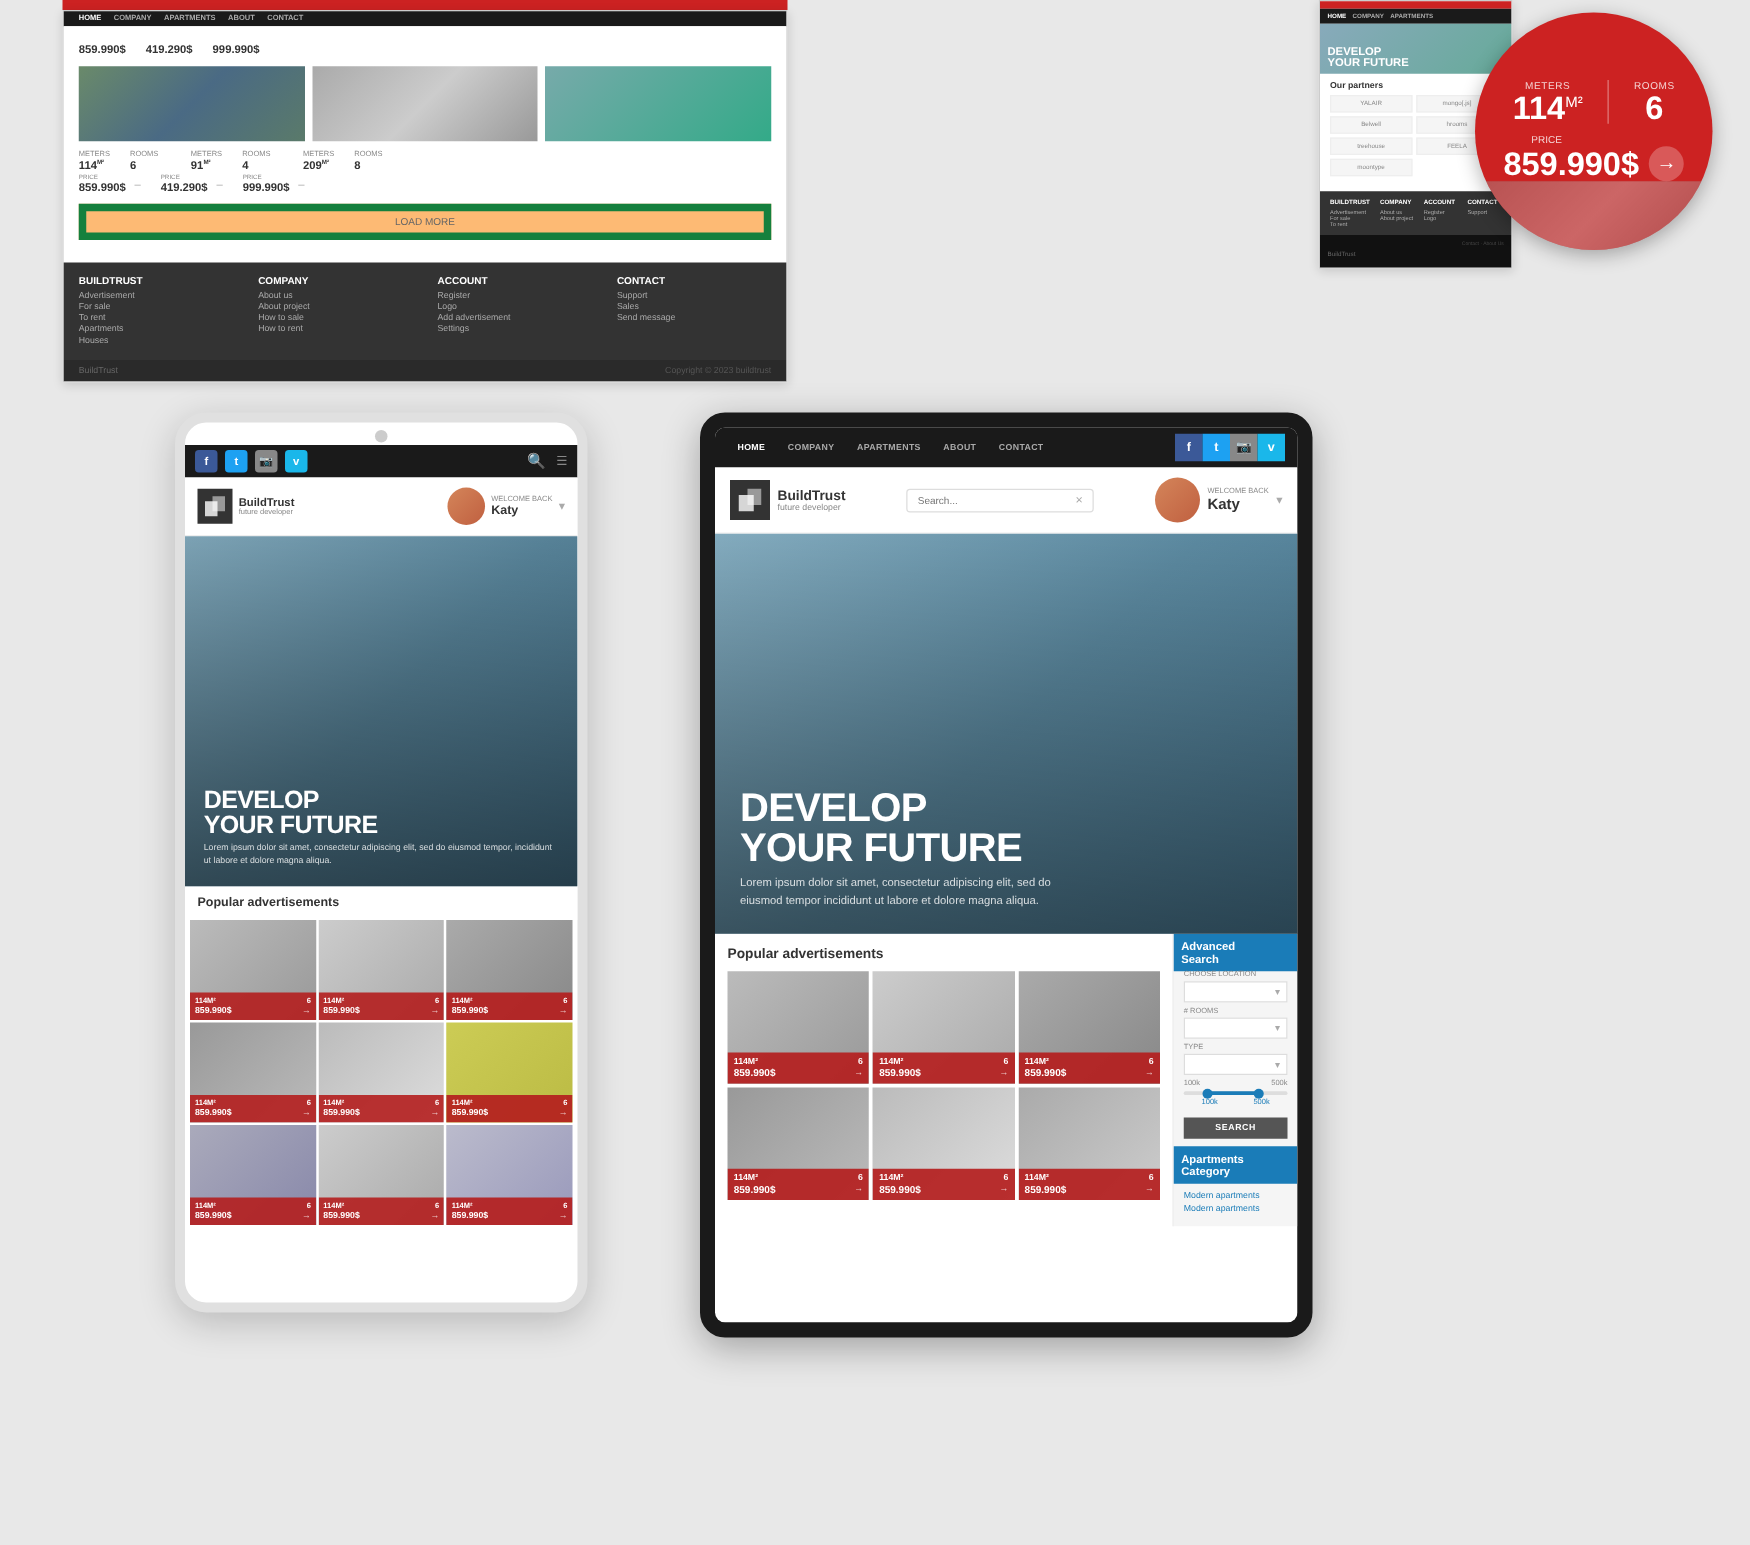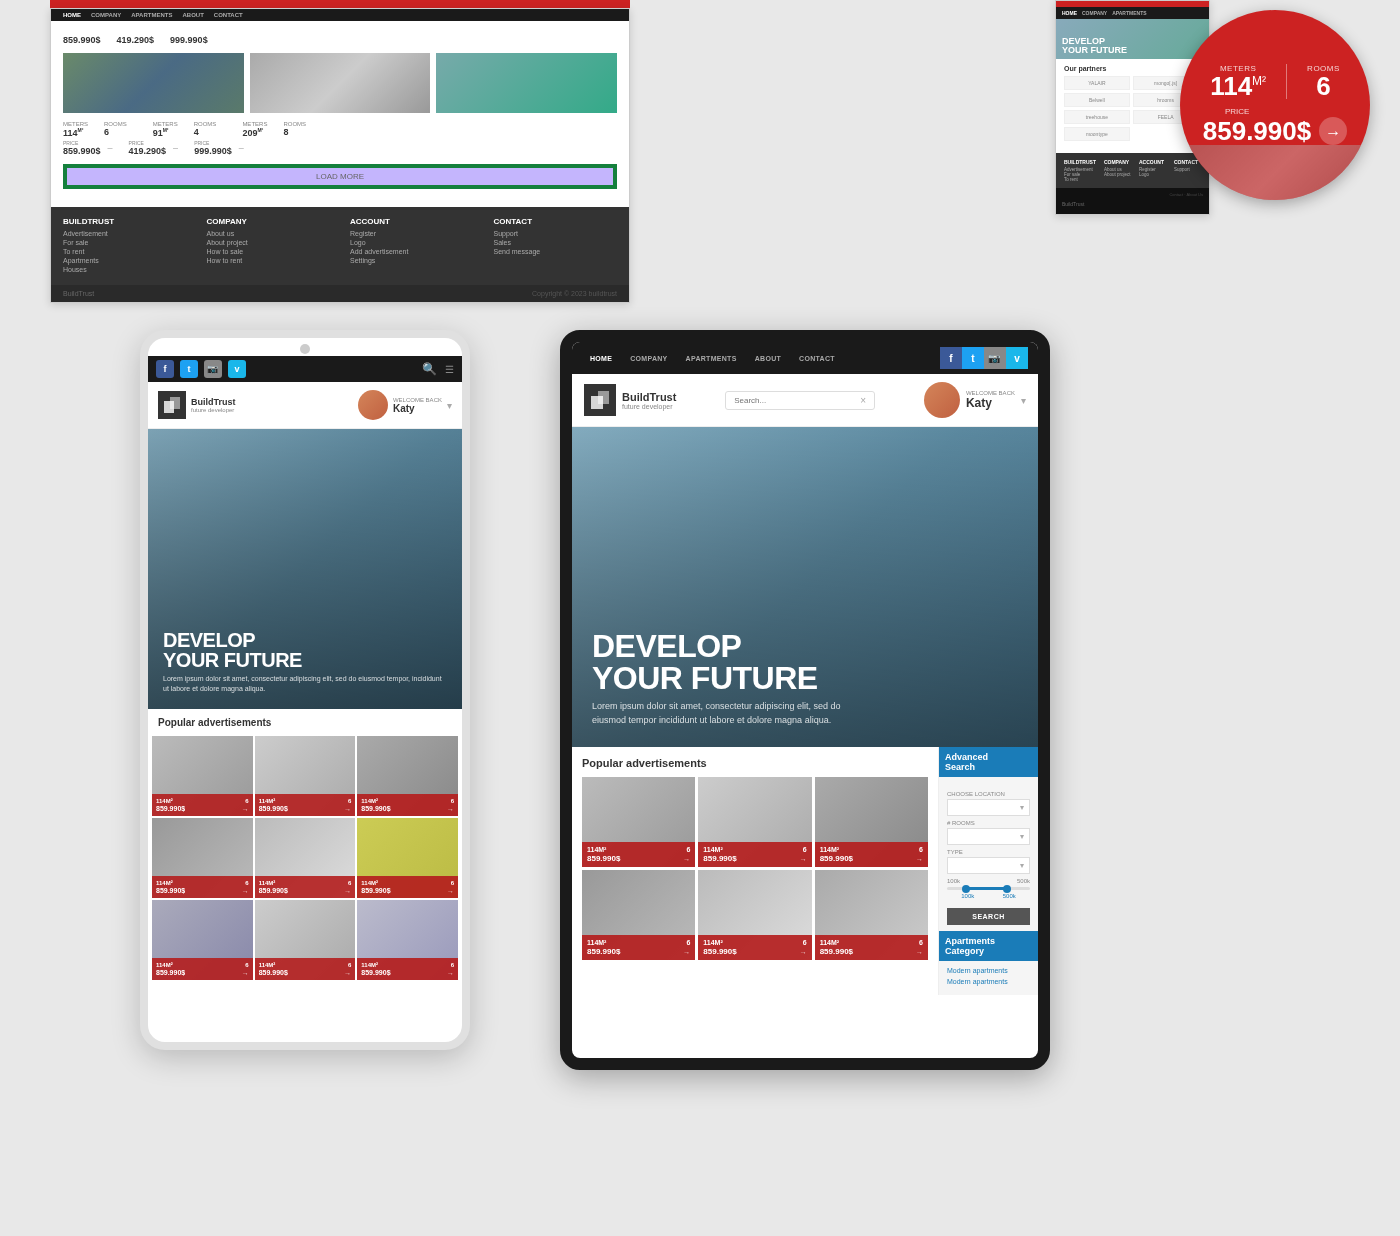--- a/index.html
+++ b/index.html
@@ -42,26 +42,26 @@
     }
 
     .property-image.img1 { background: linear-gradient(135deg, #7a9, #5a8 40%, #3a6); }
     .property-image.img2 { background: linear-gradient(135deg, #999, #bbb 40%, #888); }
     .property-image.img3 { background: linear-gradient(135deg, #6c9, #4a7 40%, #3c6); }
 
     .load-more-btn {
       display: block;
       width: 100%;
       text-align: center;
-      border: 4px solid #15803d;
+      border: 6px solid #15803d;
       padding: 4px;
       font-size: 8px;
       color: #666;
       text-transform: uppercase;
-      background: #c4b5fd;
+      background: #fdba74;
       margin-bottom: 10px;
     }
 
     .desktop-footer {
       background: #333;
       padding: 10px 12px;
       display: flex;
       gap: 20px;
     }
 
@@ -500,21 +500,21 @@
       padding: 8px;
       border-left: 1px solid #eee;
     }
 
     .advanced-search-title {
       background: #1a7cb8;
       color: #fff;
       font-size: 9px;
       font-weight: bold;
       padding: 5px 6px;
-      margin: -8px -8px 14px -8px;
+      margin: -8px -8px 0 -8px;
     }
 
     .search-field {
       background: #fff;
       border: 1px solid #ddd;
       padding: 3px 5px;
       margin-bottom: 4px;
       font-size: 7px;
       color: #aaa;
       width: 100%;

